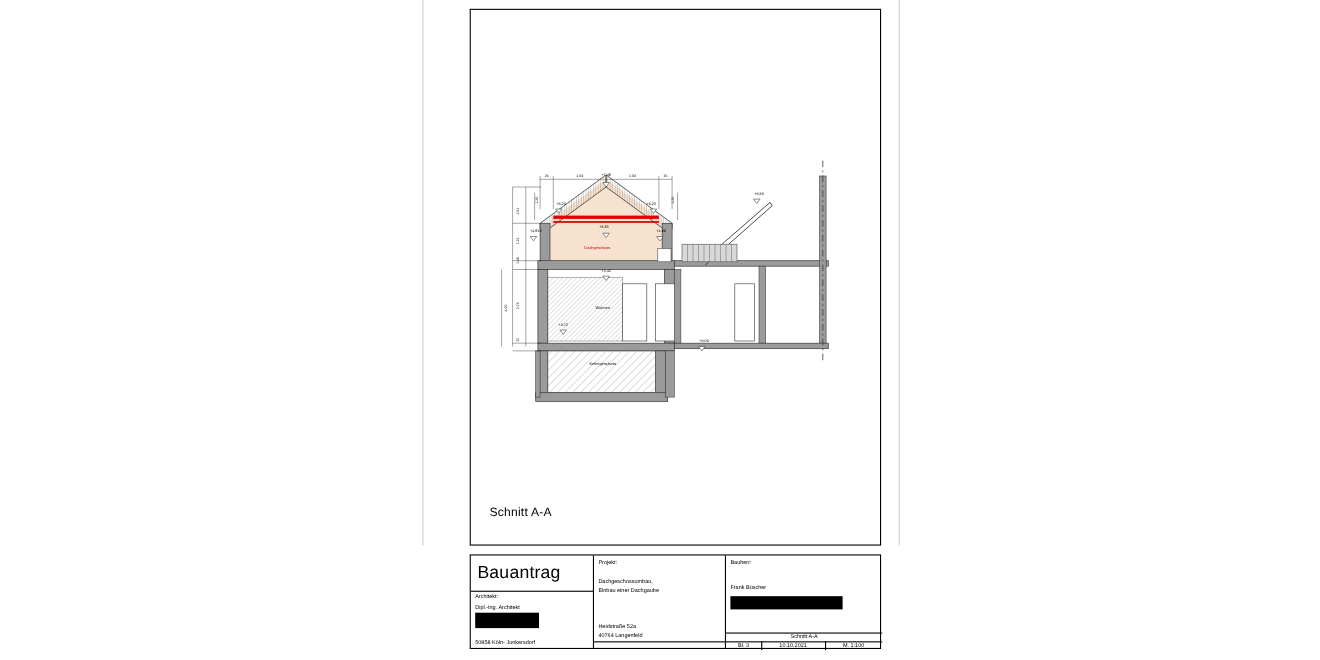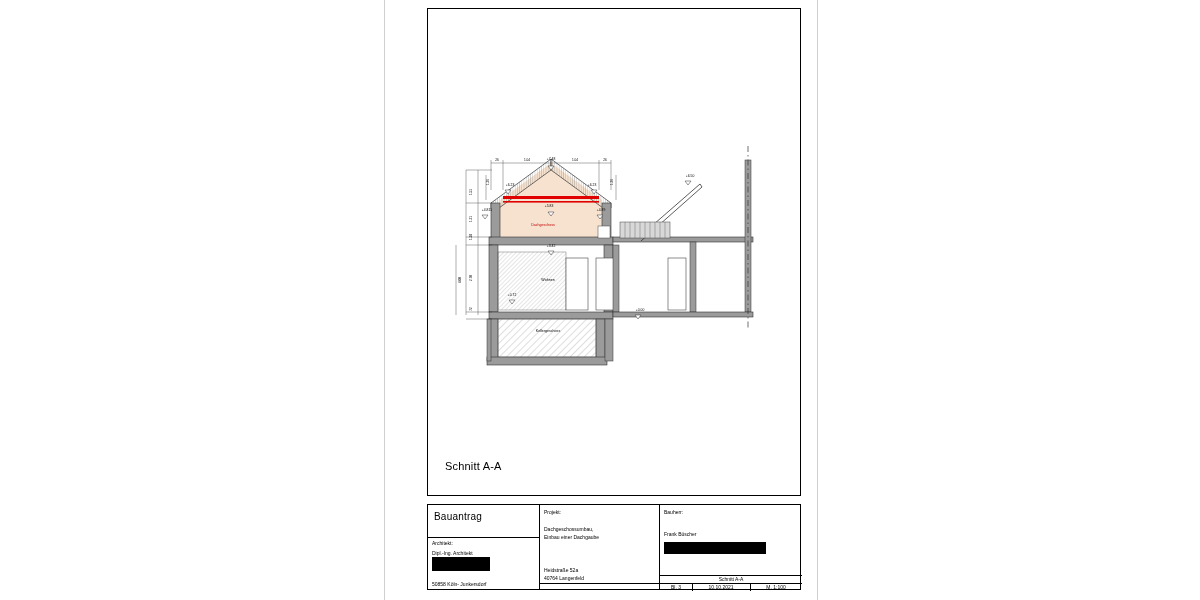--- a/index.html
+++ b/index.html
@@ -12,21 +12,21 @@
     height: 600px;
     overflow: hidden;
     font-family: "Liberation Sans", sans-serif;
     color: #000;
   }
   .page {
     position: absolute;
     left: 384px;
     top: 0px;
     width: 432px;
-    height: 600px;
+    height: 496px;
     background: #ffffff;
     border-left: 1px solid #cfcfcf;
     border-right: 1px solid #cfcfcf;
   }
   
   .drawing-frame {
     position: absolute;
     left: 42px;
     top: 8px;
     width: 374px;
@@ -62,21 +62,21 @@
     box-sizing: border-box;
   }
   .tb-col-left   { left: 0;     width: 112px; border-right: 1px solid #000; }
   .tb-col-mid    { left: 112px; width: 120px; border-right: 1px solid #000; }
   .tb-col-right  { left: 232px; width: 142px; }
 
   .tb-bauantrag {
     position: absolute;
     left: 6px;
     top: 5px;
-    font-size: 10px;
+    font-size: 16px;
     letter-spacing: 0.2px;
     text-align: center;
   }
   .tb-hr {
     position: absolute;
     left: 0;
     width: 100%;
     border-top: 1px solid #000;
   }
   .tb-label {

